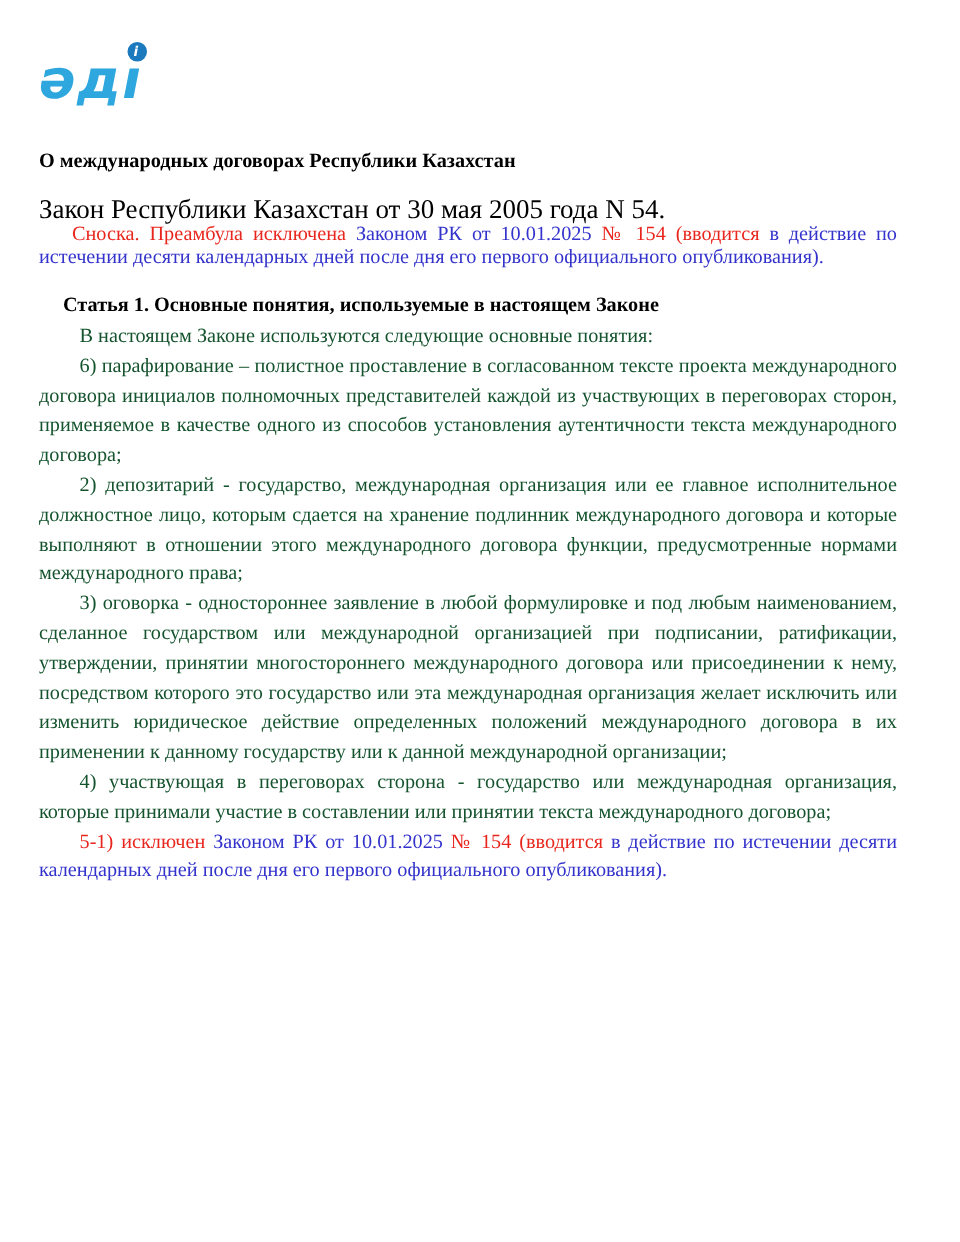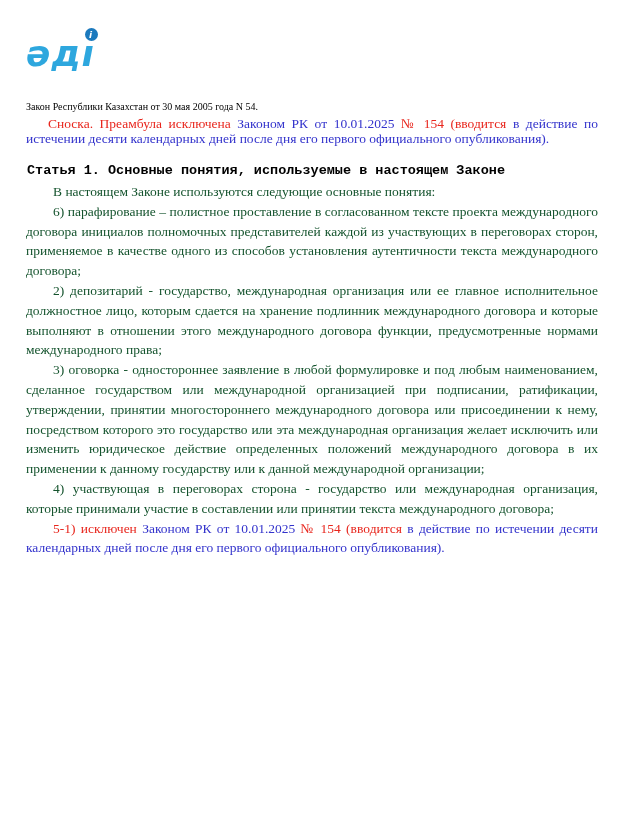--- a/index.html
+++ b/index.html
@@ -21,48 +21,49 @@
   }
   .logo-i{position:relative;display:inline-block;}
   .logo-circle{
     position:absolute;top:-6px;left:3px;width:13px;height:13px;border-radius:50%;
     background:var(--logo-circle,#1b79bd);color:#fff;
     font-size:9px;font-style:italic;font-weight:bold;
     display:flex;align-items:center;justify-content:center;
   }
   
   .doc-title{font-weight:bold;font-size:13.5px;line-height:18px;margin:14px 0 0 0;}
-  .law-line{font-size:10px;line-height:18px;margin:14px 0 0 0;}
+  .law-line{font-size:18px;line-height:18px;margin:14px 0 0 0;}
   .toc{font-size:13.5px;line-height:19.8px;margin:22px 0 0 0;text-indent:22px;}
   .footnote{
     font-size:13.5px;line-height:15px;margin:0;text-indent:22px;
     text-align:justify;
   }
   .chapter{font-weight:bold;font-size:13.5px;line-height:18px;margin:14px 0 0 0;}
-  .article{font-weight:bold;font-size:13.5px;line-height:18px;margin:16px 0 0 1px;font-family:Liberation Mono, monospace;}
+  .article{font-weight:bold;font-size:13.5px;line-height:18px;margin:16px 0 0 16px;}
   .body-paragraphs{margin-top:2px;}
   .para{
     font-size:13.5px;line-height:19.8px;margin:0;
     text-align:justify;text-indent:27px;
   }
   .seg-n{color:#14532d;}
   .seg-r{color:var(--red,#e8261d);}
   .seg-l{color:var(--link,#3333cc);text-decoration:none;cursor:pointer;}
 </style>
 </head>
 <body>
 
 <div class="page">
 
   <div class="logo">
     <span class="logo-text"><span>әд</span><span class="logo-i"><span>ı</span><span class="logo-circle">
             <span>i</span>
           </span></span></span>
   </div>
 
+  <p class="doc-title">О международных договорах Республики Казахстан</p>
 
   <p class="law-line">Закон Республики Казахстан от 30 мая 2005 года N 54.</p>
 
 
   <p class="footnote"><span class="seg-r">Сноска. Преамбула исключена </span><a class="seg-l" href="#">Законом РК от 10.01.2025</a><span class="seg-r"> № 154 (вводится </span><a class="seg-l" href="#">в действие по истечении десяти календарных дней после дня его первого официального опубликования).</a></p>
 
 
   <p class="article">Статья 1. Основные понятия, используемые в настоящем Законе</p>
 
   <div class="body-paragraphs">

